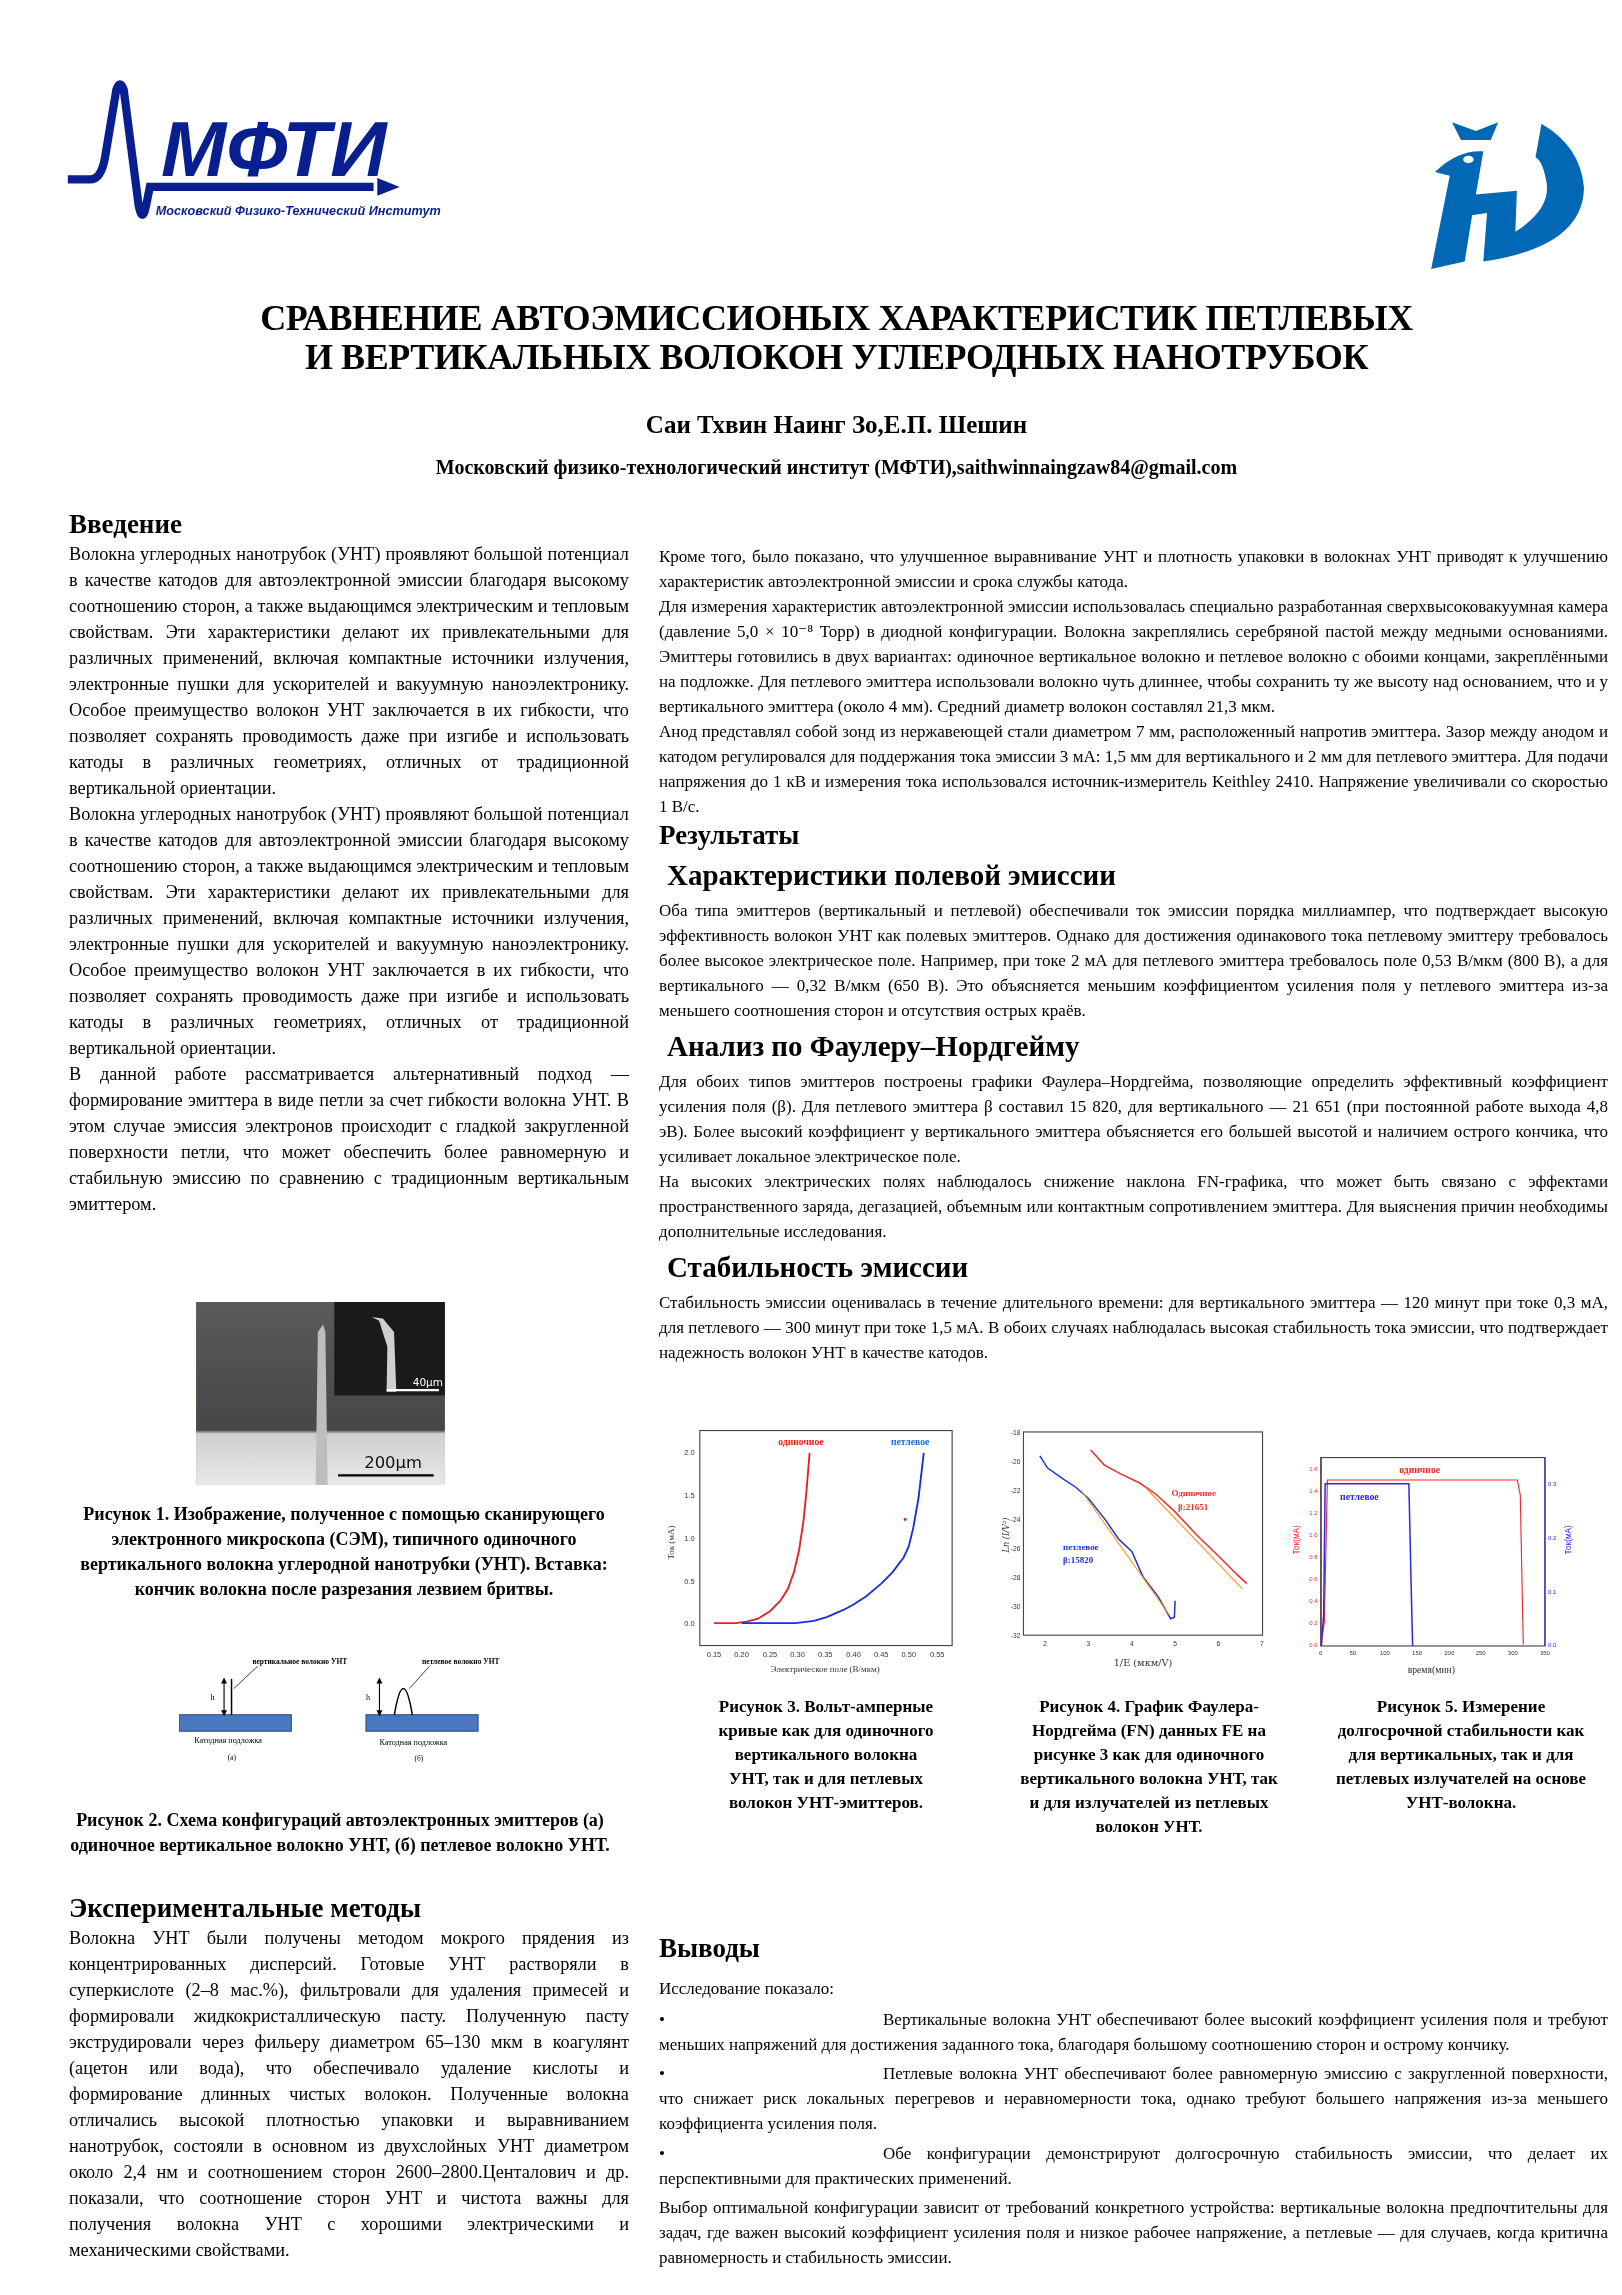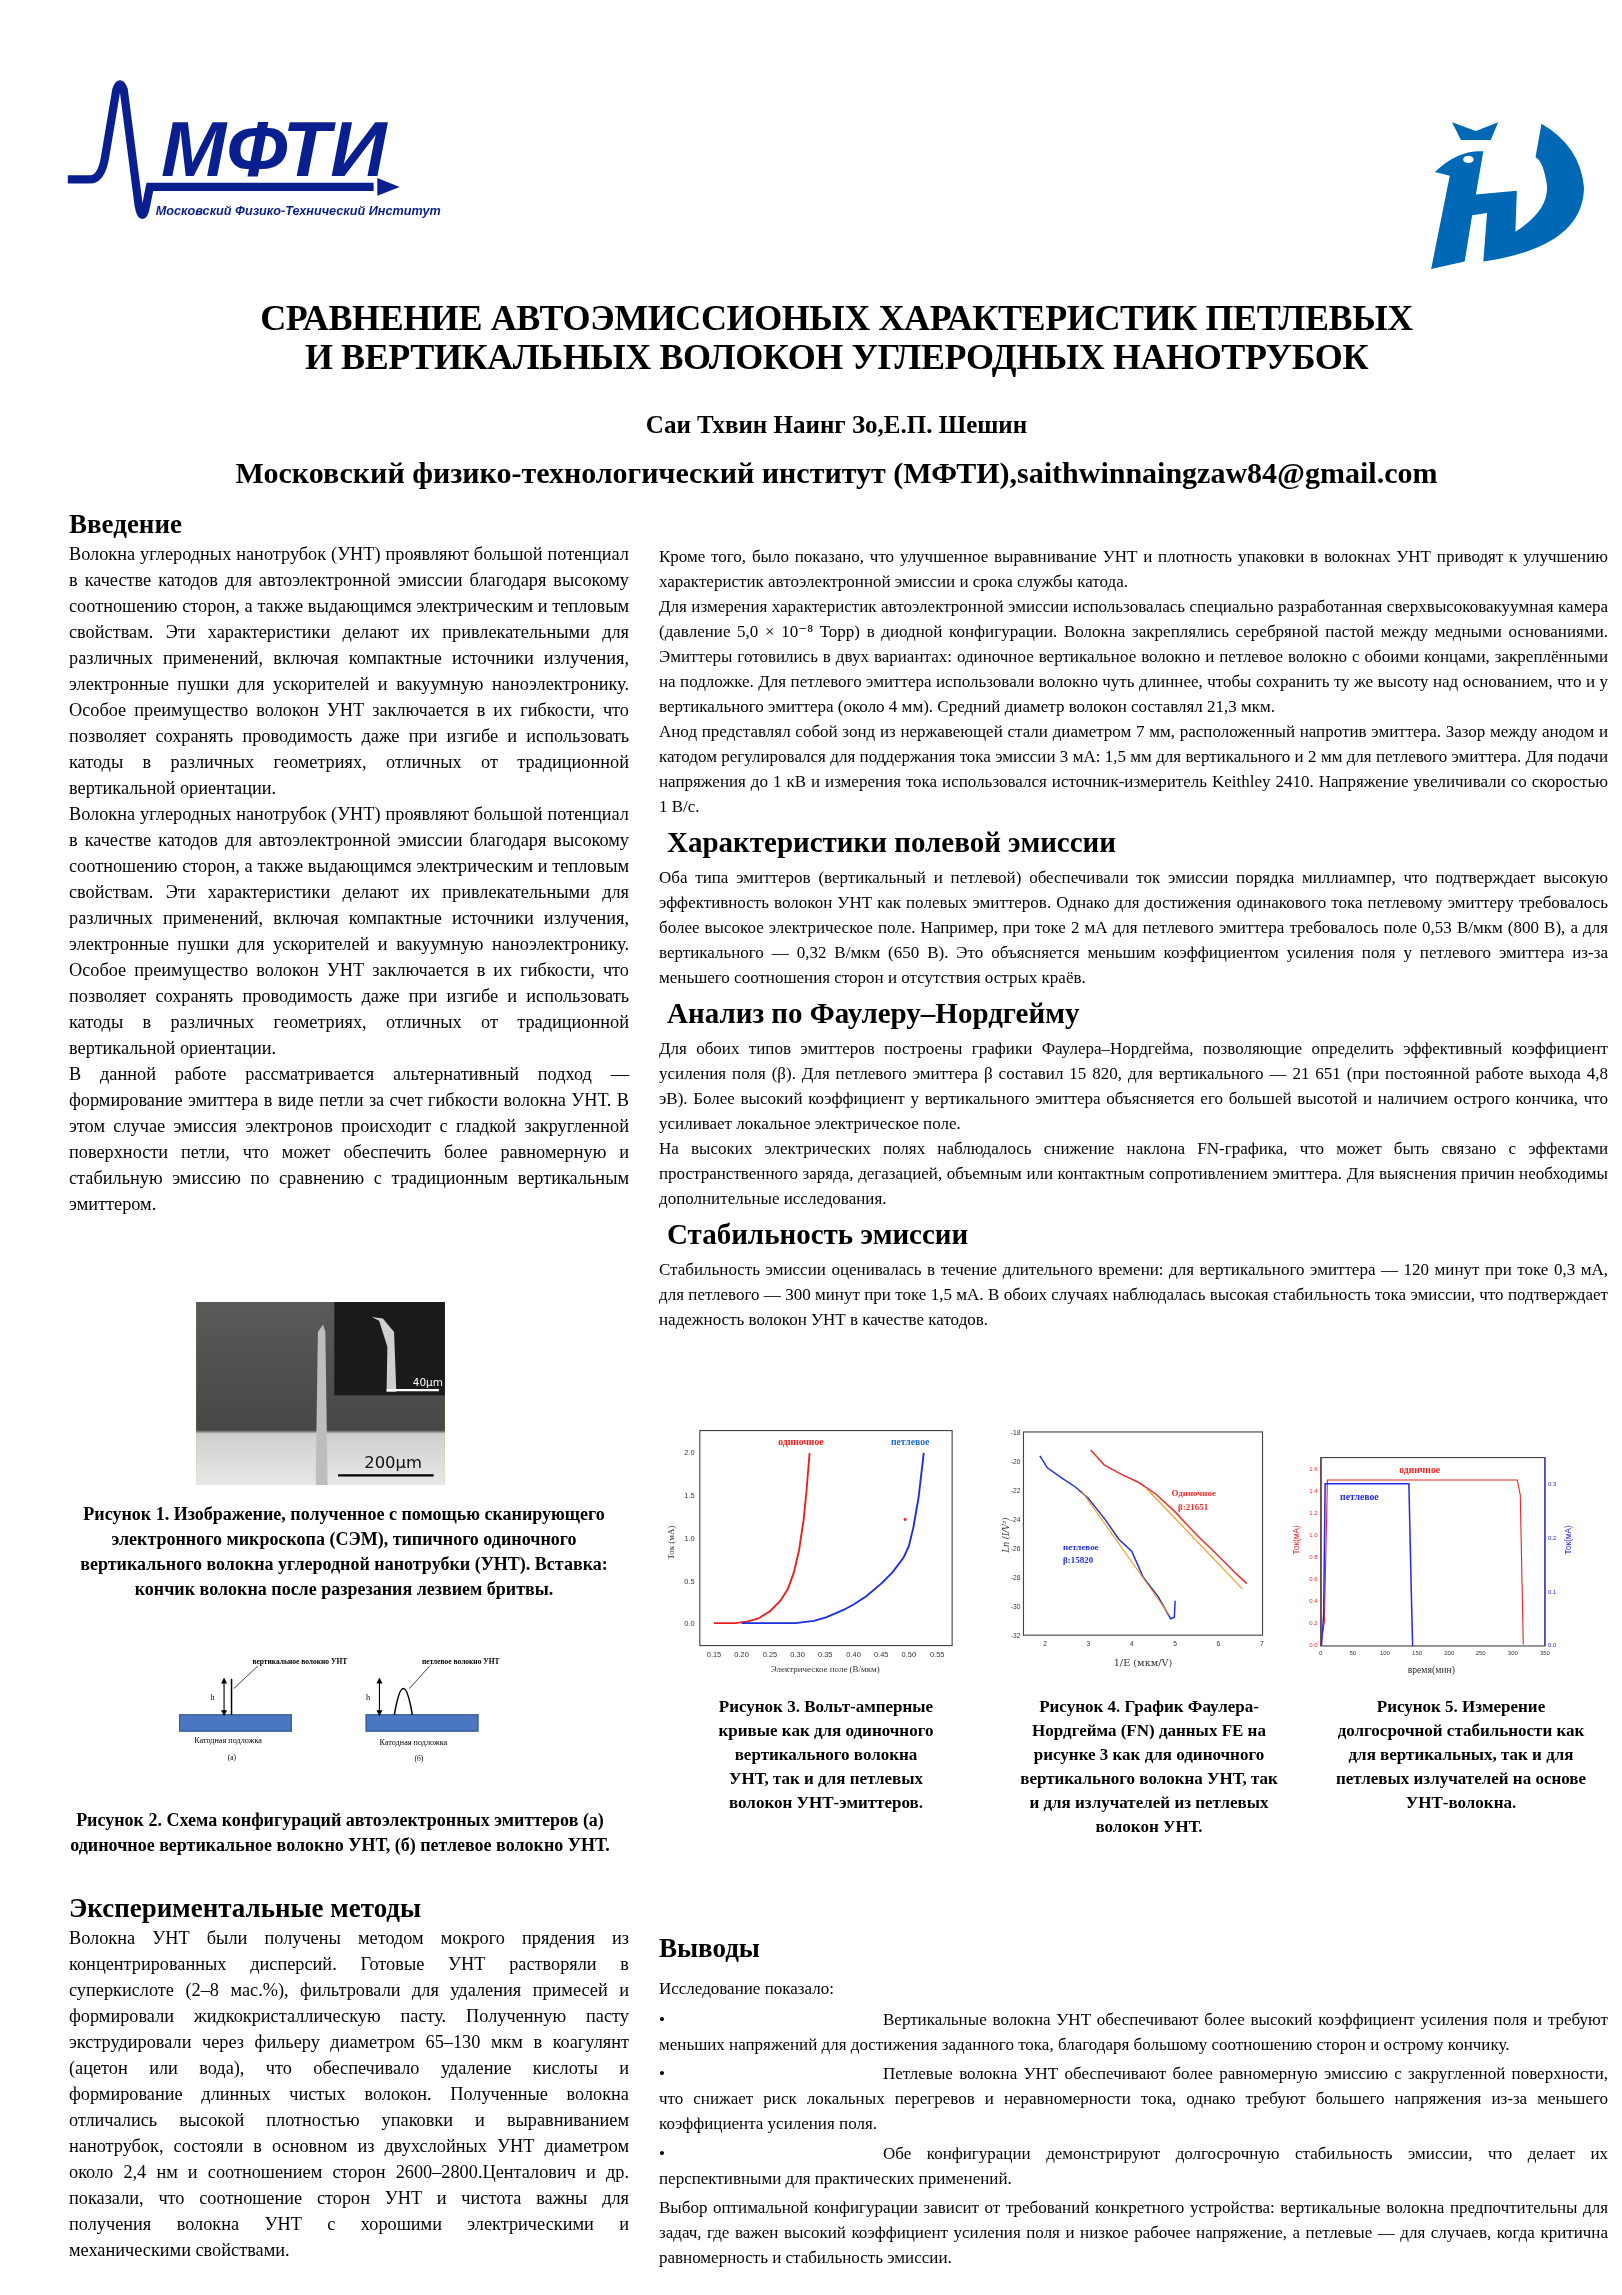--- a/index.html
+++ b/index.html
@@ -2,21 +2,21 @@
 <html style="font-size:12px"><head>
 <meta charset="utf-8">
 <style>
   html,body{margin:0;padding:0;background:#fff;}
   body{width:1623px;height:2295px;position:relative;font-family:"Liberation Serif","DejaVu Serif",serif;color:#000;overflow:hidden;}
   .abs{position:absolute;}
   .logo-mipt{left:60px;top:75px;width:396px;height:179px;}
   .logo-right{left:1405px;top:105px;width:179px;height:164px;}
   .title{left:224px;top:299px;width:1225px;text-align:center;font-weight:bold;font-size:36px;line-height:39px;letter-spacing:-0.4px;}
   .authors{left:224px;top:411px;width:1225px;text-align:center;font-weight:bold;font-size:25px;}
-  .affil{left:224px;top:456px;width:1225px;text-align:center;font-weight:bold;font-size:30px;}
+  .affil{left:224px;top:456px;width:1225px;text-align:center;font-weight:bold;font-size:20px;}
   .col-left{left:69px;top:508px;width:560px;}
   .col-right{left:659px;top:544px;width:949px;}
   h2{font-size:27px;font-weight:bold;margin:0;line-height:33px;}
   h3{font-size:29px;font-weight:bold;margin:8px;line-height:30px;}
   p.body{margin:0;font-size:18.3px;line-height:26px;text-align:justify;}
   .rbody{font-size:17px;line-height:25px;text-align:justify;margin:0;}
   .caption{font-size:18px;line-height:25px;text-align:center;font-weight:bold;}
   .sem{left:196px;top:1302px;width:249px;height:183px;background:#84cc16;overflow:hidden;}
   .chart-box{background:#fff;}
 </style>
@@ -103,20 +103,21 @@
 
 <div class="abs" style="left:69px;top:1892px;width:560px;">
   <h2>Экспериментальные методы</h2>
   <p class="body">Волокна УНТ были получены методом мокрого прядения из концентрированных дисперсий. Готовые УНТ растворяли в суперкислоте (2–8 мас.%), фильтровали для удаления примесей и формировали жидкокристаллическую пасту. Полученную пасту экструдировали через фильеру диаметром 65–130 мкм в коагулянт (ацетон или вода), что обеспечивало удаление кислоты и формирование длинных чистых волокон. Полученные волокна отличались высокой плотностью упаковки и выравниванием нанотрубок, состояли в основном из двухслойных УНТ диаметром около 2,4 нм и соотношением сторон 2600–2800.Центалович и др. показали, что соотношение сторон УНТ и чистота важны для получения волокна УНТ с хорошими электрическими и механическими свойствами.</p>
 </div>
 
 <div class="abs col-right">
   <p class="rbody">Кроме того, было показано, что улучшенное выравнивание УНТ и плотность упаковки в волокнах УНТ приводят к улучшению характеристик автоэлектронной эмиссии и срока службы катода.</p>
   <p class="rbody">Для измерения характеристик автоэлектронной эмиссии использовалась специально разработанная сверхвысоковакуумная камера (давление 5,0 × 10⁻⁸ Торр) в диодной конфигурации. Волокна закреплялись серебряной пастой между медными основаниями. Эмиттеры готовились в двух вариантах: одиночное вертикальное волокно и петлевое волокно с обоими концами, закреплёнными на подложке. Для петлевого эмиттера использовали волокно чуть длиннее, чтобы сохранить ту же высоту над основанием, что и у вертикального эмиттера (около 4 мм). Средний диаметр волокон составлял 21,3 мкм.</p>
   <p class="rbody">Анод представлял собой зонд из нержавеющей стали диаметром 7 мм, расположенный напротив эмиттера. Зазор между анодом и катодом регулировался для поддержания тока эмиссии 3 мА: 1,5 мм для вертикального и 2 мм для петлевого эмиттера. Для подачи напряжения до 1 кВ и измерения тока использовался источник-измеритель Keithley 2410. Напряжение увеличивали со скоростью 1 В/с.</p>
+  <h2>Результаты</h2>
   <h3>Характеристики полевой эмиссии</h3>
   <p class="rbody">Оба типа эмиттеров (вертикальный и петлевой) обеспечивали ток эмиссии порядка миллиампер, что подтверждает высокую эффективность волокон УНТ как полевых эмиттеров. Однако для достижения одинакового тока петлевому эмиттеру требовалось более высокое электрическое поле. Например, при токе 2 мА для петлевого эмиттера требовалось поле 0,53 В/мкм (800 В), а для вертикального — 0,32 В/мкм (650 В). Это объясняется меньшим коэффициентом усиления поля у петлевого эмиттера из-за меньшего соотношения сторон и отсутствия острых краёв.</p>
   <h3>Анализ по Фаулеру–Нордгейму</h3>
   <p class="rbody">Для обоих типов эмиттеров построены графики Фаулера–Нордгейма, позволяющие определить эффективный коэффициент усиления поля (β). Для петлевого эмиттера β составил 15 820, для вертикального — 21 651 (при постоянной работе выхода 4,8 эВ). Более высокий коэффициент у вертикального эмиттера объясняется его большей высотой и наличием острого кончика, что усиливает локальное электрическое поле.</p>
   <p class="rbody">На высоких электрических полях наблюдалось снижение наклона FN-графика, что может быть связано с эффектами пространственного заряда, дегазацией, объемным или контактным сопротивлением эмиттера. Для выяснения причин необходимы дополнительные исследования.</p>
   <h3>Стабильность эмиссии</h3>
   <p class="rbody">Стабильность эмиссии оценивалась в течение длительного времени: для вертикального эмиттера — 120 минут при токе 0,3 мА, для петлевого — 300 минут при токе 1,5 мА. В обоих случаях наблюдалась высокая стабильность тока эмиссии, что подтверждает надежность волокон УНТ в качестве катодов.</p>
 </div>
 
 <div class="abs chart-box" style="left:661px;top:1423px;width:321px;height:254px;">

